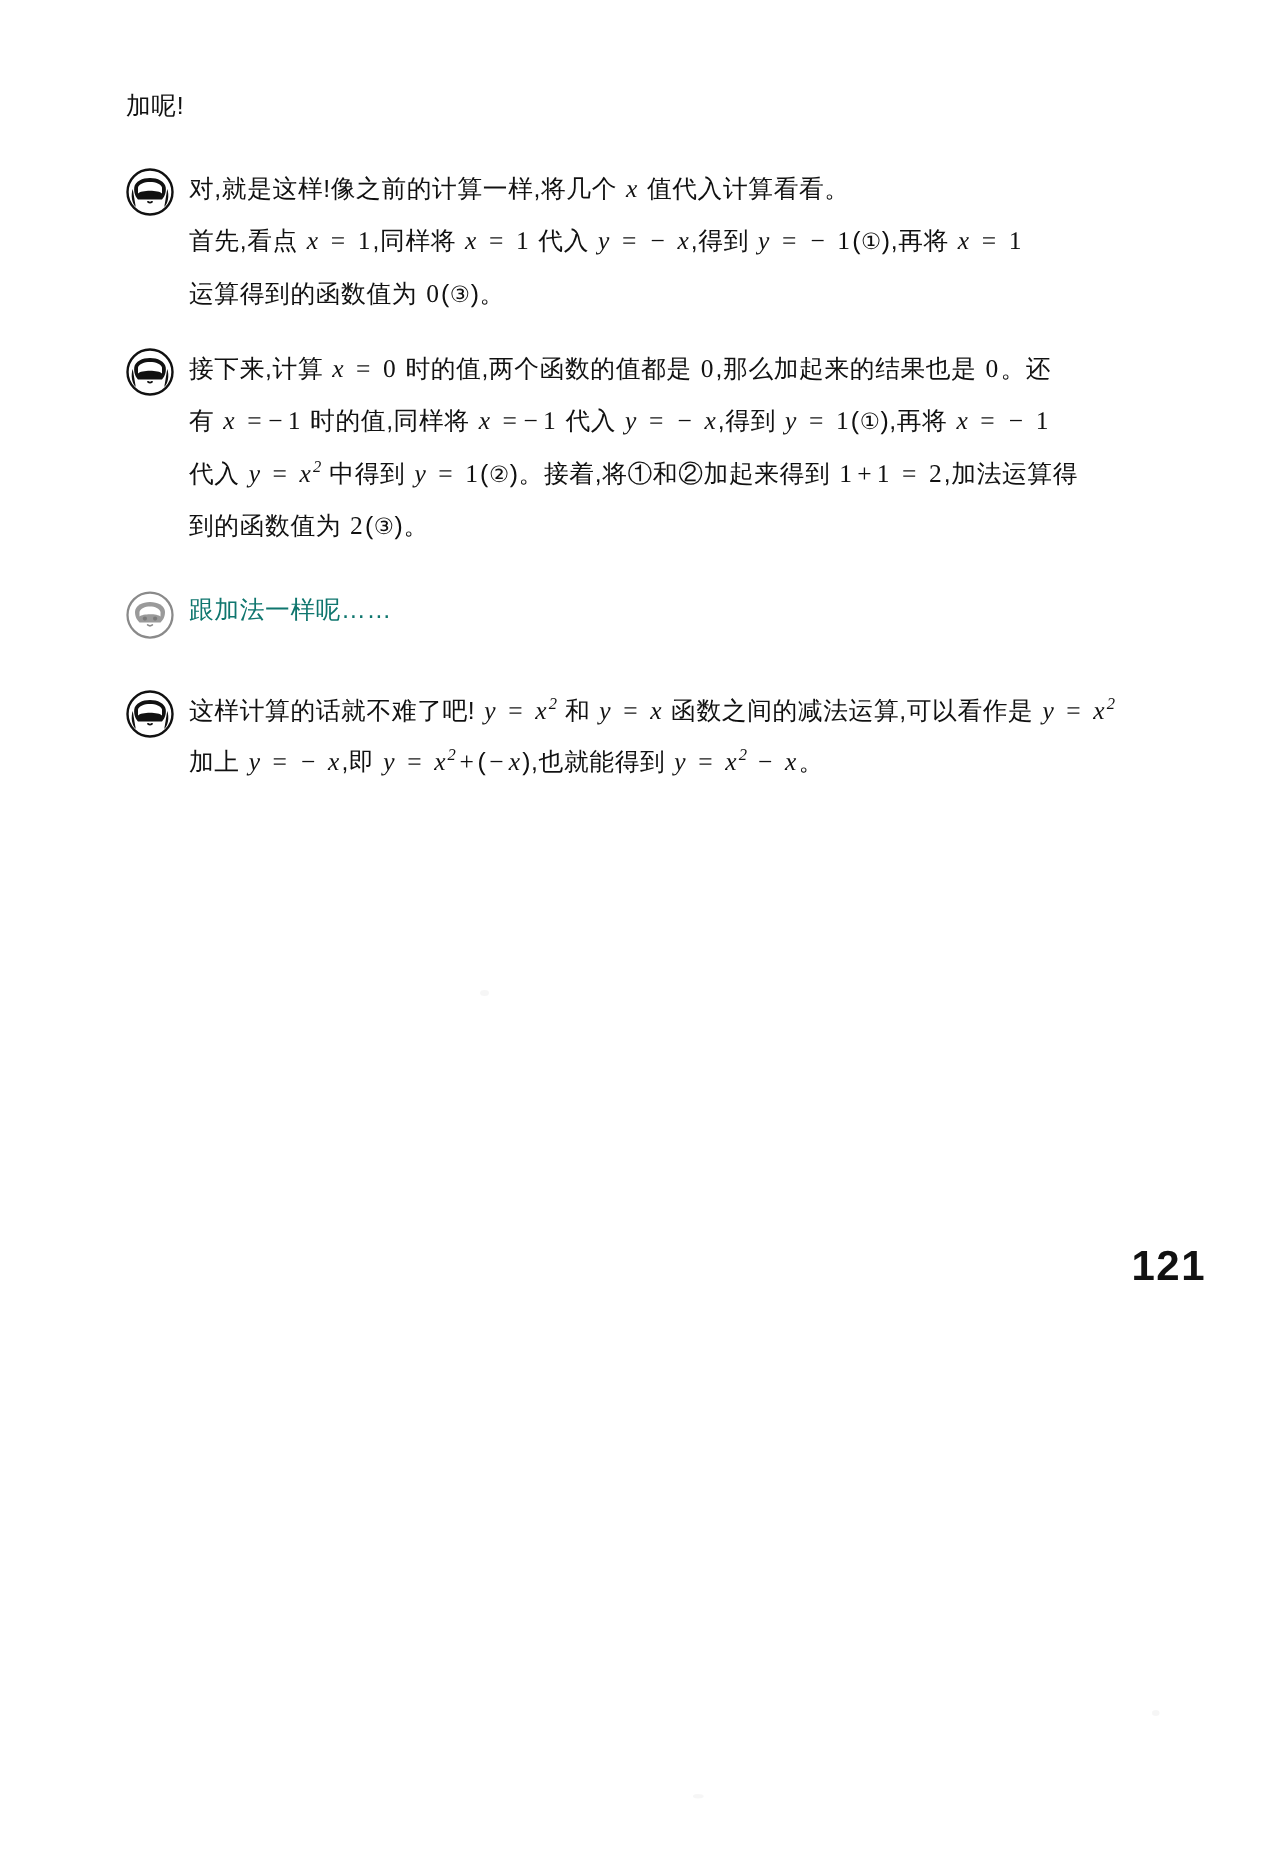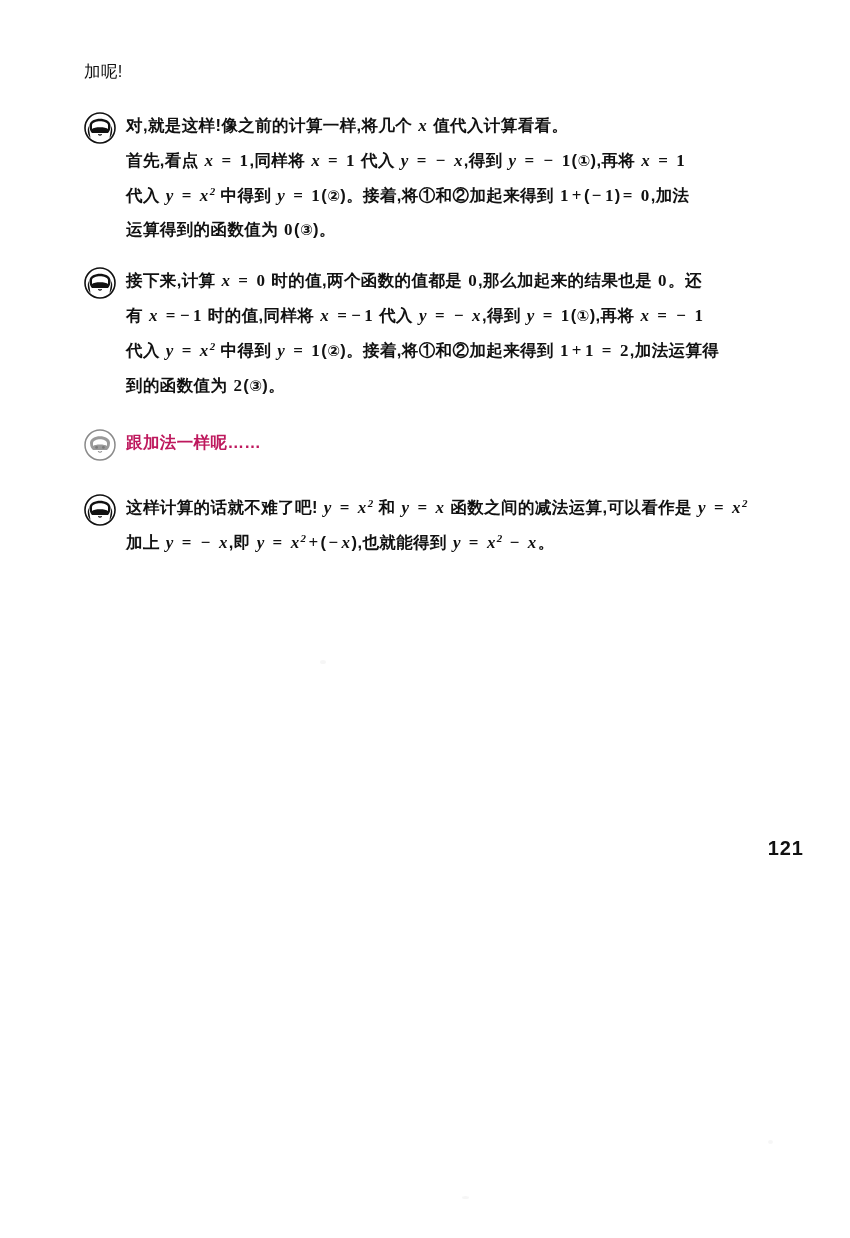--- a/index.html
+++ b/index.html
@@ -34,21 +34,20 @@
     position: relative;
     margin-bottom: 14px;
     font-size: 16.5px;
     line-height: 2.05;
     letter-spacing: 0.4px;
     text-align: justify;
     color: #111;
   }
   .para.with-avatar {
     padding-left: 42px;
-    font-weight: bold;
   }
   .para.plain {
     padding-left: 0;
   }
   .para .line {
     white-space: normal;
   }
 
   
   .avatar {
@@ -88,21 +87,21 @@
     font-family: "DejaVu Sans", sans-serif;
     font-size: 15px;
   }
 
   
   .page-number {
     position: absolute;
     right: 46px;
     bottom: 30px;
     font-family: "Liberation Sans", sans-serif;
-    font-size: 20px;
+    font-size: 28px;
     font-weight: 700;
     letter-spacing: 1px;
     color: #111;
   }
 
   
   .smudge {
     position: absolute;
     background: #f2f2f2;
     border-radius: 50%;
@@ -137,23 +136,20 @@
           <path d="M27.5 14 C29 18, 28 24, 25.5 26" fill="#111"></path>
         </svg>
       </span>
       <div class="line">
         对,就是这样!像之前的计算一样,将几个 <span class="mi">x</span> 值代入计算看看。
       </div>
       <div class="line">
         首先,看点 <span class="mi">x</span> <span class="op">=</span> <span class="mn">1</span>,同样将 <span class="mi">x</span> <span class="op">=</span> <span class="mn">1</span> 代入 <span class="mi">y</span> <span class="op">=</span> <span class="op">−</span> <span class="mi">x</span>,得到 <span class="mi">y</span> <span class="op">=</span> <span class="op">−</span> <span class="mn">1</span>(<span class="circnum">①</span>),再将 <span class="mi">x</span> <span class="op">=</span> <span class="mn">1</span>
       </div>
       <div class="line">
-        代入 <span class="mi">y</span> <span class="op">=</span> <span class="mi">x</span><sup class="sp">2</sup> 中得到 <span class="mi">y</span> <span class="op">=</span> <span class="mn">1</span>(<span class="circnum">②</span>)。接着,将①和②加起来得到 <span class="mn">1</span><span class="op">+</span>(<span class="op">−</span><span class="mn">1</span>)<span class="op">=</span> <span class="mn">0</span>,加法
-      </div>
-      <div class="line">
         运算得到的函数值为 <span class="mn">0</span>(<span class="circnum">③</span>)。
       </div>
     </div>
 
 
     <div class="para with-avatar" style="margin-top:16px;">
       <span class="avatar">
         <svg viewBox="0 0 32 32" width="32" height="32">
           <circle cx="16" cy="16" r="15" fill="#fff" stroke="#111" stroke-width="1.6"></circle>
           <path d="M5.5 13 C6.5 4.5, 25.5 4.5, 26.5 13 C27 17, 25 20, 24 21 L8 21 C7 20, 5 17, 5.5 13 Z" fill="#111"></path>
@@ -183,21 +179,21 @@
       <span class="avatar">
         <svg viewBox="0 0 32 32" width="32" height="32">
           <circle cx="16" cy="16" r="15" fill="#fff" stroke="#8a8a8a" stroke-width="1.5"></circle>
           <path d="M6 14 C6 5, 26 5, 26 14 C26 18, 24 20, 23 21 L9 21 C8 20, 6 18, 6 14 Z" fill="#9a9a9a"></path>
           <path d="M9 14 C10 9, 22 9, 23 14 L23 17 C21 15, 11 15, 9 17 Z" fill="#fff"></path>
           <circle cx="12.6" cy="18.4" r="1.4" fill="#7a7a7a"></circle>
           <circle cx="19.4" cy="18.4" r="1.4" fill="#7a7a7a"></circle>
           <path d="M14.4 22.6 Q16 23.8, 17.6 22.6" fill="none" stroke="#8a8a8a" stroke-width="1.1" stroke-linecap="round"></path>
         </svg>
       </span>
-      <div class="line" style="color:#be185d;">跟加法一样呢……</div>
+      <div class="line" style="color:#0f766e;">跟加法一样呢……</div>
     </div>
 
     <div class="para with-avatar" style="margin-top:32px;">
       <span class="avatar">
         <svg viewBox="0 0 32 32" width="32" height="32">
           <circle cx="16" cy="16" r="15" fill="#fff" stroke="#111" stroke-width="1.6"></circle>
           <path d="M5.5 13 C6.5 4.5, 25.5 4.5, 26.5 13 C27 17, 25 20, 24 21 L8 21 C7 20, 5 17, 5.5 13 Z" fill="#111"></path>
           <path d="M8 13 C9 8, 23 8, 24 13 L24 17 C22 14.5, 10 14.5, 8 17 Z" fill="#fff"></path>
           <circle cx="12.4" cy="18.2" r="1.5" fill="#111"></circle>
           <circle cx="19.6" cy="18.2" r="1.5" fill="#111"></circle>

